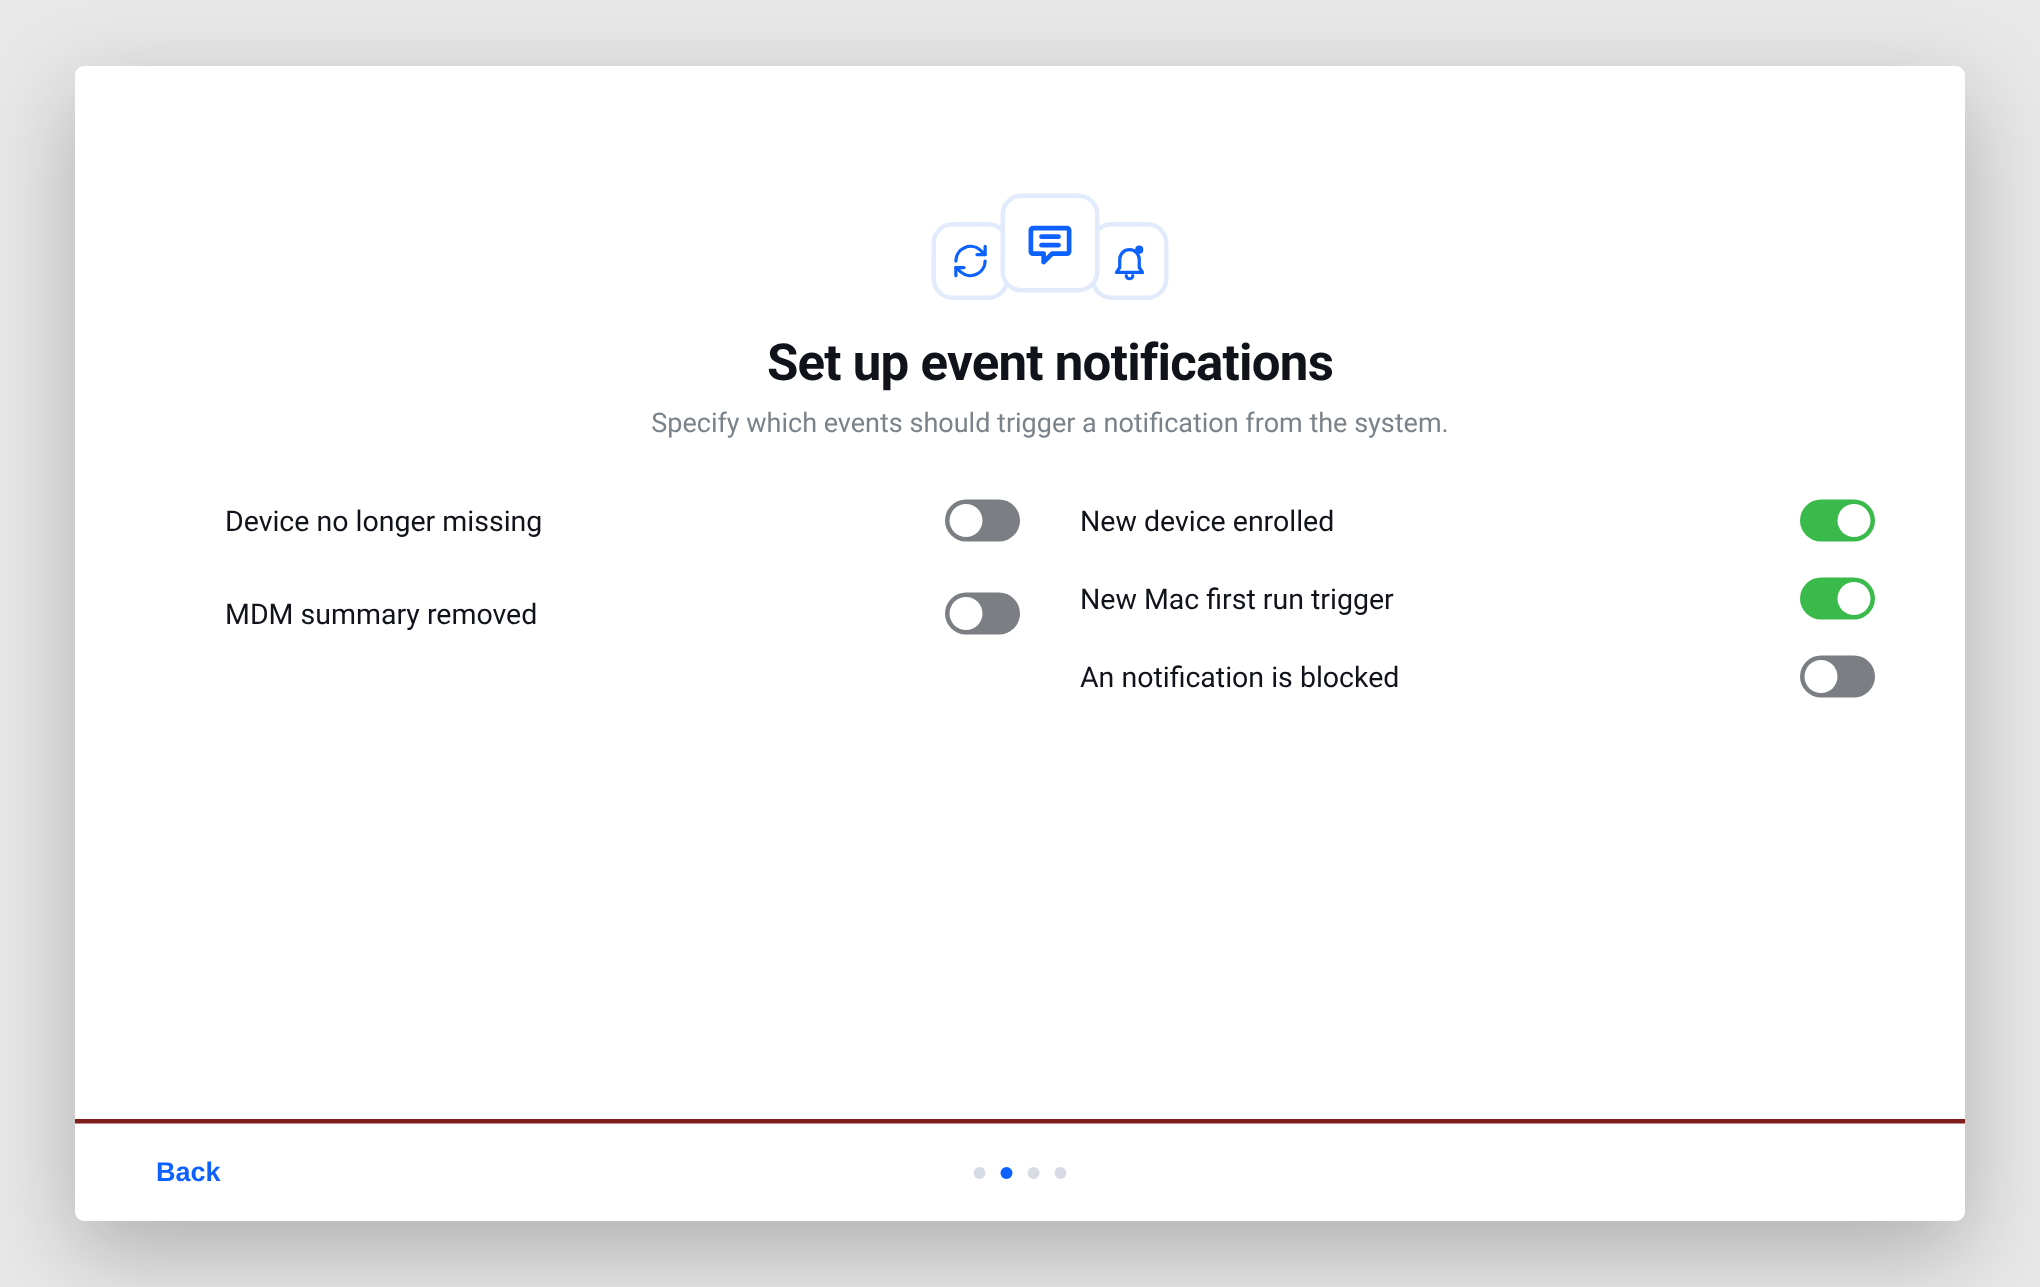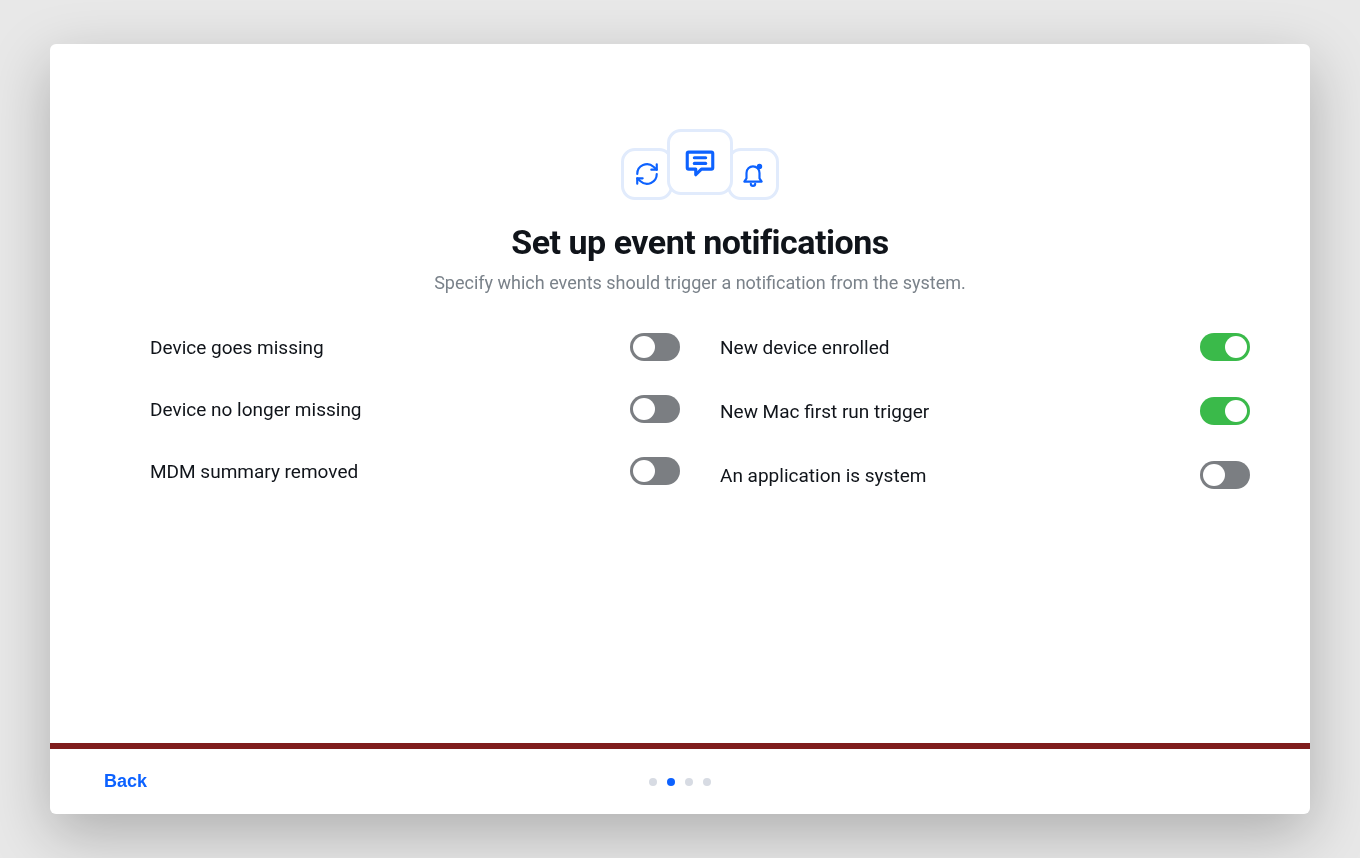--- a/index.html
+++ b/index.html
@@ -103,21 +103,21 @@
       top: 3px;
       width: 22px;
       height: 22px;
       border-radius: 50%;
       background: #fff;
       transition: left 0.15s;
     }
     .toggle.off .toggle-knob { left: 3px; }
     .toggle.on  .toggle-knob { left: 25px; }
     .modal-footer {
-      border-top: 6px solid #7f1d1d;
+      border-top: 3px solid #7f1d1d;
       padding: 22px 54px;
       display: flex;
       align-items: center;
       justify-content: center;
     }
     .back-link {
       color: #0d62ff;
       font-size: 18px;
       font-weight: 700;
       cursor: pointer;
@@ -192,53 +192,47 @@
         </svg>
       </div>
     </div>
 
     <h1 class="heading">Set up event notifications</h1>
     <p class="subheading">Specify which events should trigger a notification from the system.</p>
 
     <div class="toggles-grid">
       <div id="col-left" style="display: flex; flex-direction: column; gap: 34px;">
           <div class="toggle-row">
-            <span class="toggle-label">Device goes missing</span>
-            <div class="toggle off">
-              <div class="toggle-knob"></div>
-            </div>
-          </div>
-          <div class="toggle-row">
             <span class="toggle-label">Device no longer missing</span>
             <div class="toggle off">
               <div class="toggle-knob"></div>
             </div>
           </div>
           <div class="toggle-row">
             <span class="toggle-label">MDM summary removed</span>
             <div class="toggle off">
               <div class="toggle-knob"></div>
             </div>
           </div>
         </div>
-      <div id="col-right" style="display: flex; flex-direction: column; gap: 36px;">
+      <div id="col-right" style="display: flex; flex-direction: column; gap: 24px;">
           <div class="toggle-row">
             <span class="toggle-label">New device enrolled</span>
             <div class="toggle on">
               <div class="toggle-knob"></div>
             </div>
           </div>
           <div class="toggle-row">
             <span class="toggle-label">New Mac first run trigger</span>
             <div class="toggle on">
               <div class="toggle-knob"></div>
             </div>
           </div>
           <div class="toggle-row">
-            <span class="toggle-label">An application is system</span>
+            <span class="toggle-label">An notification is blocked</span>
             <div class="toggle off">
               <div class="toggle-knob"></div>
             </div>
           </div>
         </div>
     </div>
   </div>
 
   <div class="modal-footer">
     <div class="footer-wrap">

